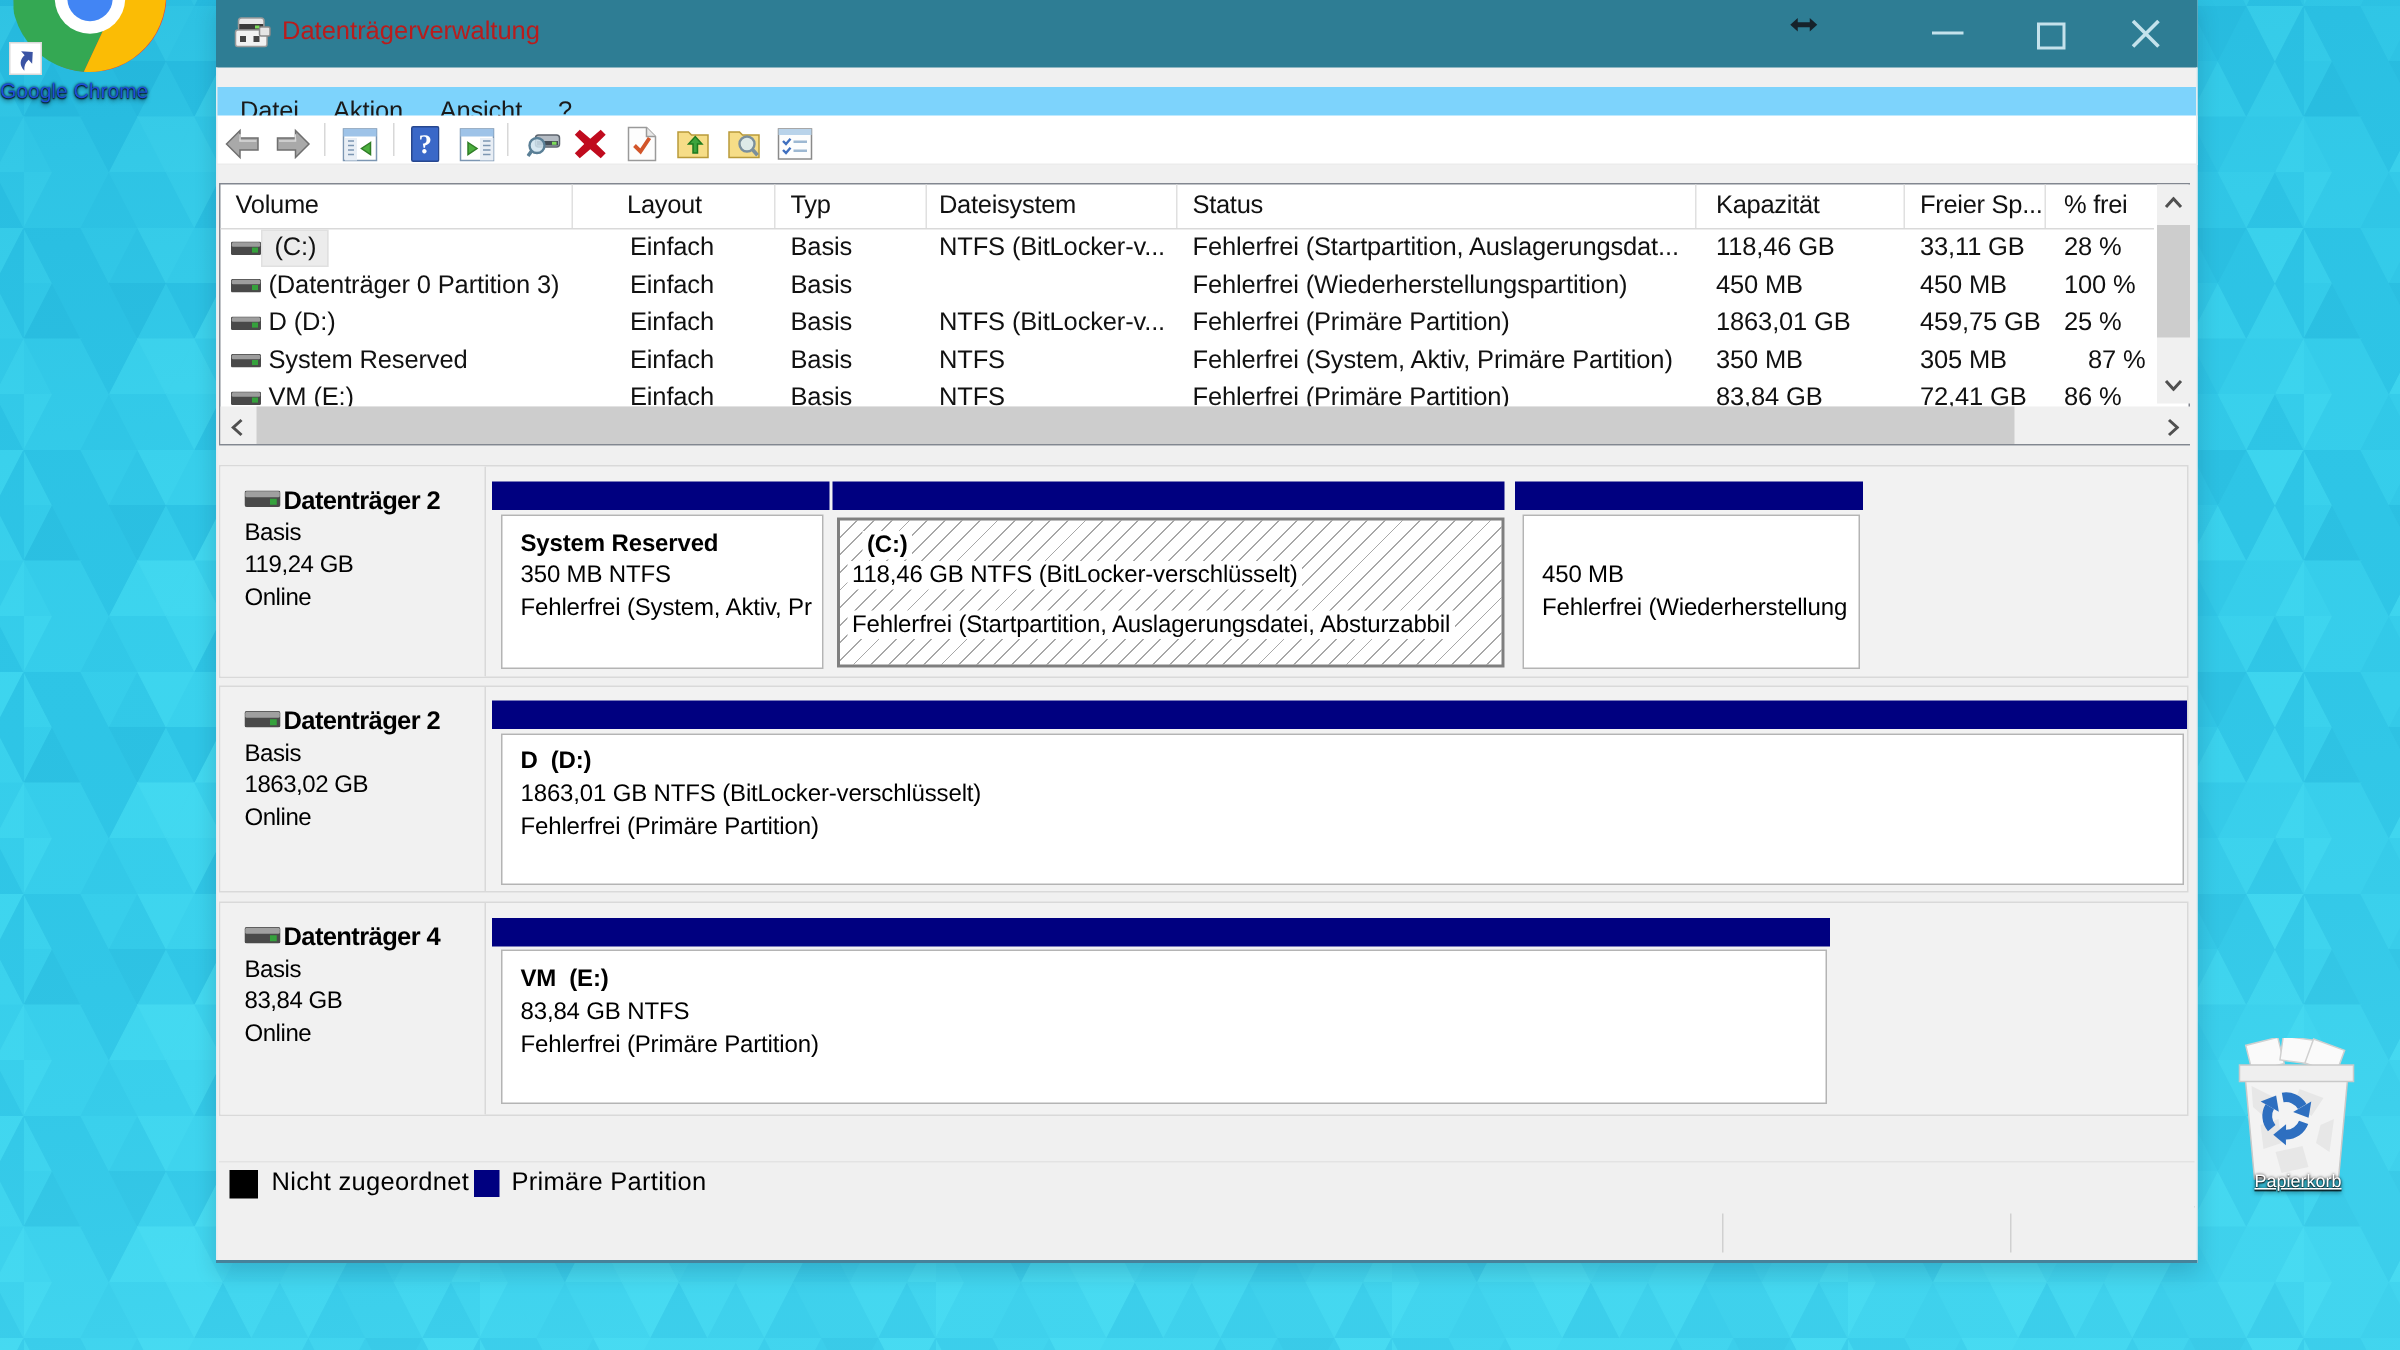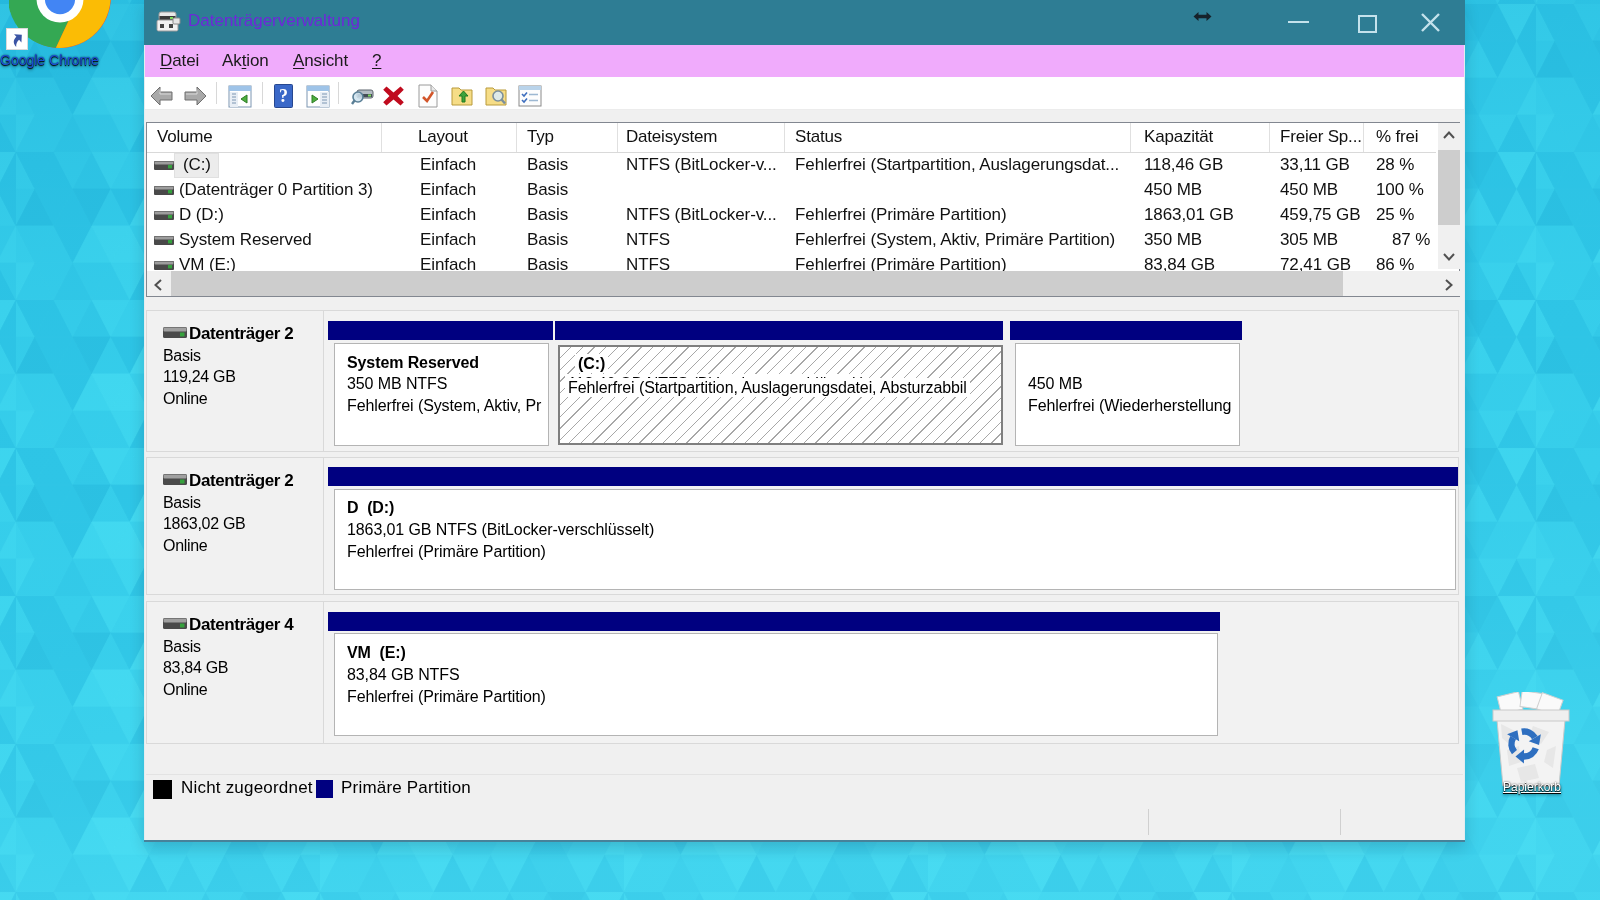--- a/index.html
+++ b/index.html
@@ -2,22 +2,22 @@
 <html><head><meta charset="utf-8">
 <style>
   html,body{margin:0;padding:0;}
   body{width:1600px;height:900px;overflow:hidden;position:relative;
        font-family:"Liberation Sans",sans-serif;}
   #desk{position:absolute;left:0;top:0;width:1600px;height:900px;}
   .abs{position:absolute;}
   #win{position:absolute;left:144px;top:0;width:1321px;height:842px;
        background:#f0f0f0;box-shadow:0 6px 14px rgba(0,0,30,.16);}
   #titlebar{position:absolute;left:0;top:0;width:100%;height:45px;background:#2e7d94;}
-  #title{position:absolute;left:44px;top:11px;color:#6d28d9;font-size:17px;letter-spacing:0;}
-  #menubar{position:absolute;left:0;top:45px;width:100%;height:32px;background:#f0abfc;text-decoration:underline;}
+  #title{position:absolute;left:44px;top:11px;color:#b91c1c;font-size:17px;letter-spacing:0;}
+  #menubar{position:absolute;left:0;top:58px;width:100%;height:32px;background:#7dd3fc;text-decoration:underline;}
   .menu{position:absolute;top:6px;color:#1a1a1a;font-size:17px;letter-spacing:-0.1px;}
   .menu u{text-decoration:underline;text-underline-offset:2px;}
   #toolbar{position:absolute;left:0;top:77px;width:100%;height:32px;background:#fff;border-bottom:1px solid #ececec;}
   .tsep{position:absolute;top:5px;width:1px;height:22px;background:#d8d8d8;}
   #table{position:absolute;left:2px;top:122px;width:1314px;height:175px;background:#fff;border:1px solid #828790;box-sizing:border-box;}
   .hcell{position:absolute;top:0;height:29px;border-right:1px solid #e0e0e0;box-sizing:border-box;}
   .hlab{position:absolute;top:4px;left:13px;font-size:17px;letter-spacing:-0.2px;color:#111;}
   #table .abs.hdrline{background:#d9d9d9;}
   .trow{position:absolute;left:0;width:1288px;height:25px;}
   .cell{position:absolute;top:2px;font-size:17px;letter-spacing:-0.1px;color:#111;white-space:pre;}
@@ -304,20 +304,21 @@
     </div>
     <div class="trow" style="top:55px;">
       <svg class="ico" style="left:7px;top:8px;" width="20" height="9" viewBox="0 0 20 9">
           <rect width="20" height="9" rx="1" fill="#494949"></rect>
           <rect x="0.5" y="0.5" width="19" height="3" rx="1" fill="#9d9d9d"></rect>
           <rect x="14" y="4" width="4" height="3.4" fill="#35a13c"></rect>
         </svg>
       <span class="cell" style="left:32px;">(Datenträger 0 Partition 3)</span>
       <span class="cell" style="left:273px;">Einfach</span>
       <span class="cell" style="left:380px;">Basis</span>
+      <span class="cell" style="left:648px;">Fehlerfrei (Wiederherstellungspartition)</span>
       <span class="cell" style="left:997px;">450 MB</span>
       <span class="cell" style="left:1133px;">450 MB</span>
       <span class="cell" style="left:1229px;">100 %</span>
     </div>
     <div class="trow" style="top:80px;">
       <svg class="ico" style="left:7px;top:8px;" width="20" height="9" viewBox="0 0 20 9">
           <rect width="20" height="9" rx="1" fill="#494949"></rect>
           <rect x="0.5" y="0.5" width="19" height="3" rx="1" fill="#9d9d9d"></rect>
           <rect x="14" y="4" width="4" height="3.4" fill="#35a13c"></rect>
         </svg>
@@ -394,21 +395,21 @@
     <div class="pbar" style="left:181px;top:10px;width:225px;height:19px;"></div>
     <div class="pbox" style="left:187px;top:32px;width:215px;height:103px;">
       <div class="ptext bold" style="left:12px;top:10px;">System Reserved</div>
       <div class="ptext" style="left:12px;top:31px;">350 MB NTFS</div>
       <div class="ptext" style="left:12px;top:53px;">Fehlerfrei (System, Aktiv, Pr</div>
     </div>
     <div class="pbar" style="left:408px;top:10px;width:448px;height:19px;"></div>
     <div class="hatchbox" style="left:411px;top:34px;width:445px;height:100px;">
       <div class="ptext bold" style="left:15px;top:8px;"><span class="wbg">(C:)</span></div>
       <div class="ptext" style="left:5px;top:28px;"><span class="wbg">118,46 GB NTFS (BitLocker-verschlüsselt)</span></div>
-      <div class="ptext" style="left:5px;top:32px;"><span class="wbg">Fehlerfrei (Startpartition, Auslagerungsdatei, Absturzabbil</span></div>
+      <div class="ptext" style="left:5px;top:61px;"><span class="wbg">Fehlerfrei (Startpartition, Auslagerungsdatei, Absturzabbil</span></div>
     </div>
     <div class="pbar" style="left:863px;top:10px;width:232px;height:19px;"></div>
     <div class="pbox" style="left:868px;top:32px;width:225px;height:103px;">
       <div class="ptext" style="left:12px;top:31px;">450 MB</div>
       <div class="ptext" style="left:12px;top:53px;">Fehlerfrei (Wiederherstellung</div>
     </div>
   </div>
   <div class="diskrow" style="top:457px;width:1313px;height:138px;">
     <div class="dlabel">
       <svg class="dlab-ico" width="24" height="11" viewBox="0 0 24 11">

